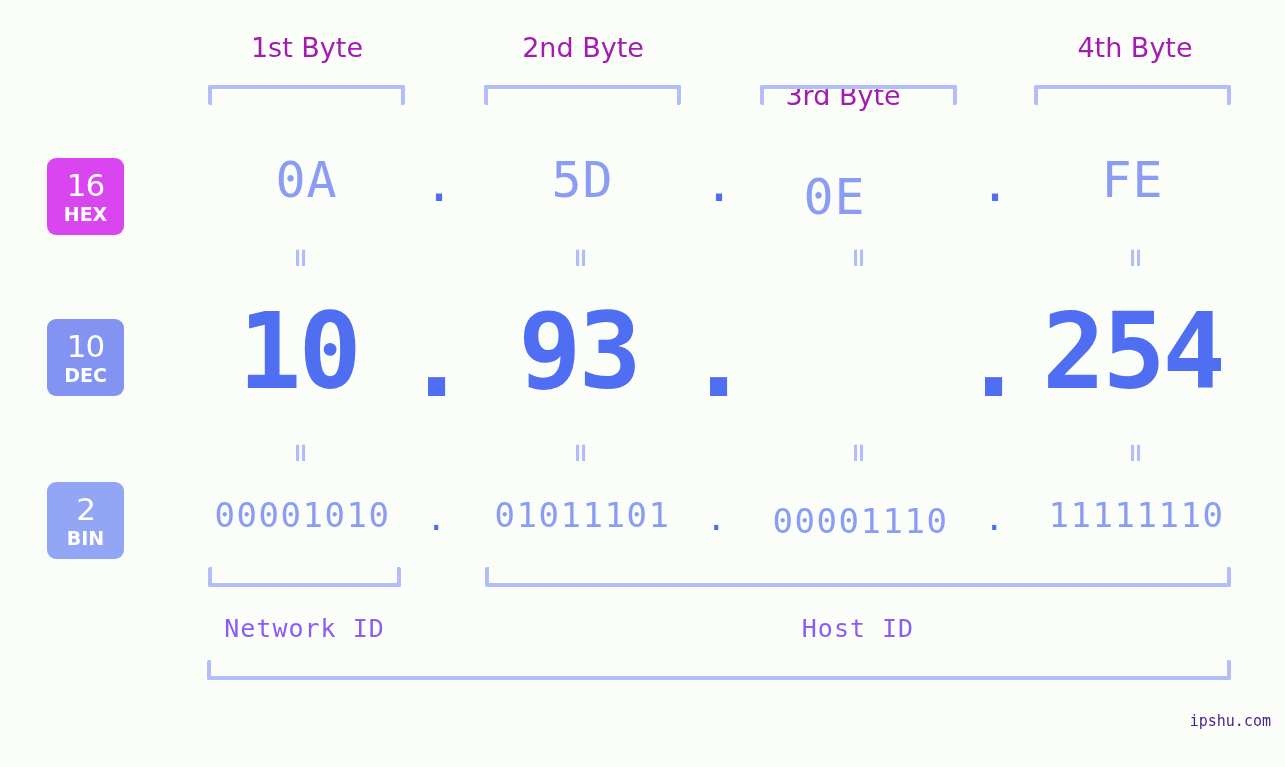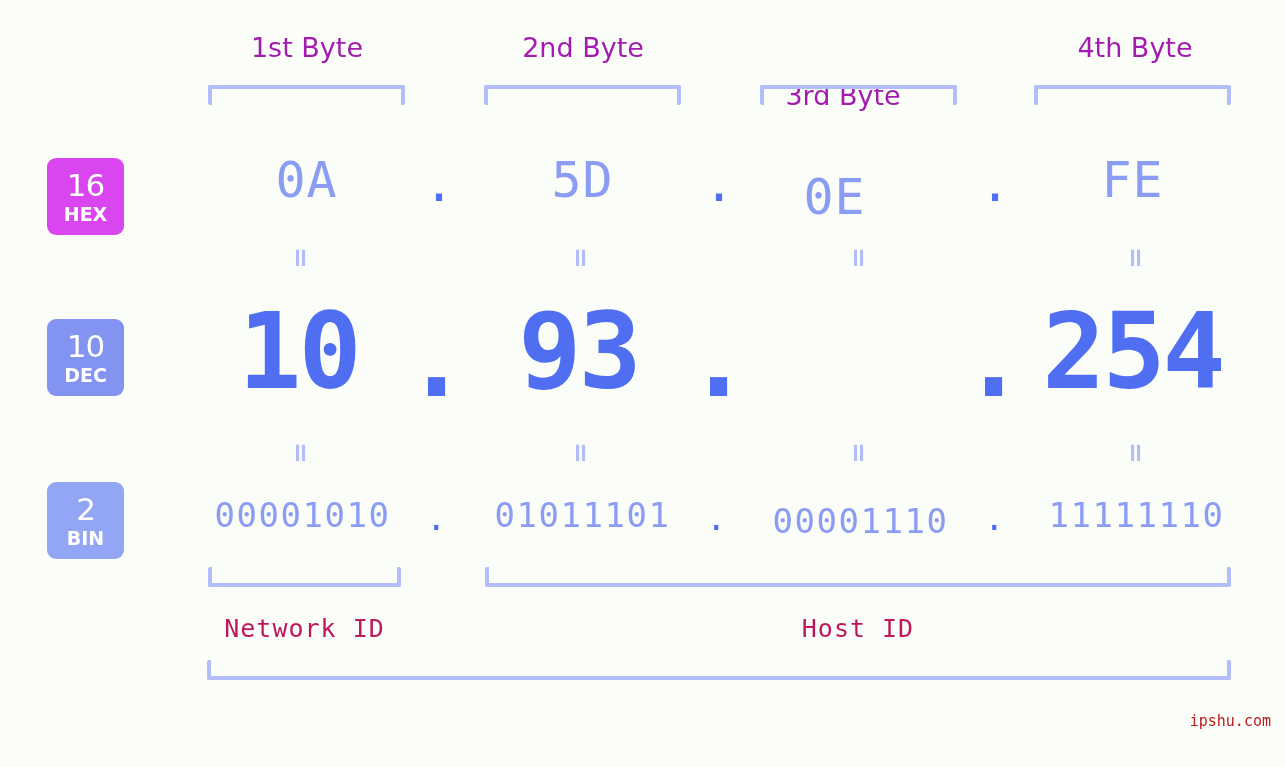--- a/index.html
+++ b/index.html
@@ -134,40 +134,40 @@
     transform: rotate(90deg);
     line-height: 1;
   }
 
   
   .id-label {
     position: absolute;
     text-align: center;
     font-family: "DejaVu Sans Mono", monospace;
     font-size: 25px;
-    color: #be185d;
+    color: #8b5cf6;
     white-space: nowrap;
     letter-spacing: 1px;
   }
   .class-label {
     position: absolute;
     text-align: center;
     font-family: "DejaVu Sans Mono", monospace;
     font-size: 31px;
     color: #4f6ef2;
     white-space: nowrap;
     letter-spacing: 2px;
   }
   .watermark {
     position: absolute;
     right: 14px;
     top: 712px;
     font-family: "DejaVu Sans Mono", monospace;
     font-size: 15px;
-    color: #b91c1c;
+    color: #4c1d95;
     letter-spacing: 0px;
   }
 </style>
 </head>
 <body>
 
 <div id="stage">
 
   <div class="byte-label" style="left:192px;">1st Byte</div>
   <div class="byte-label" style="left:468px;">2nd Byte</div>

